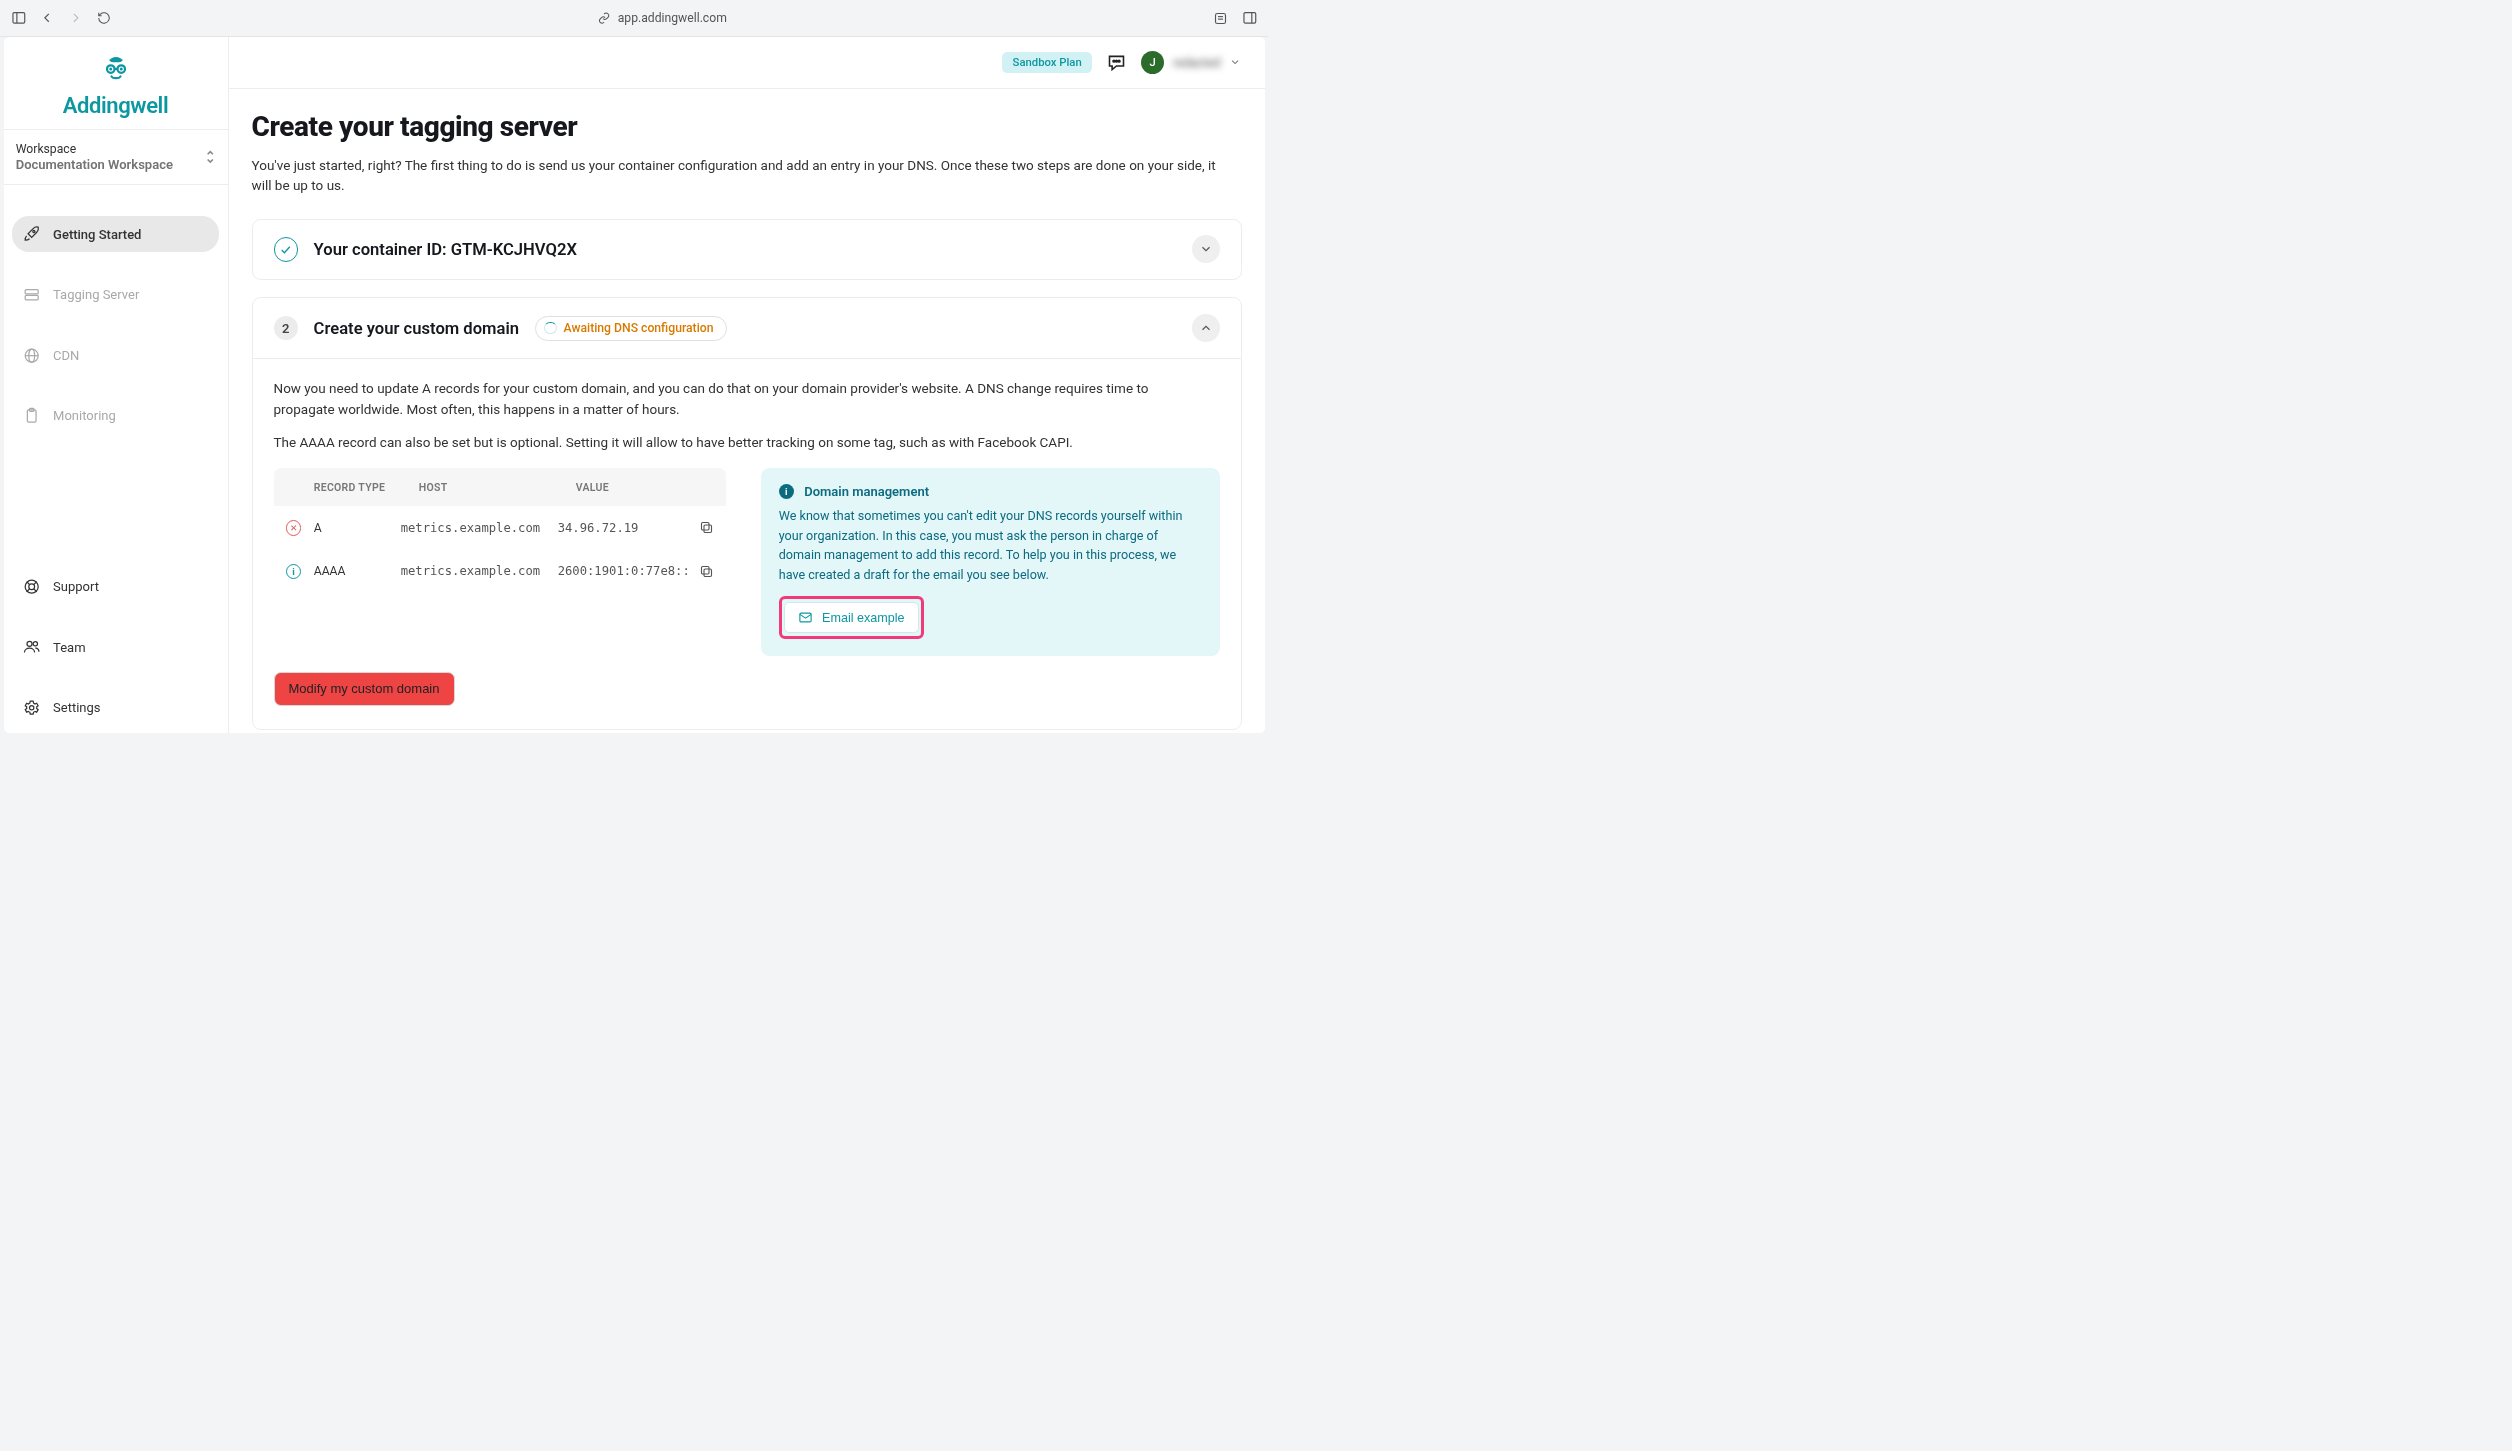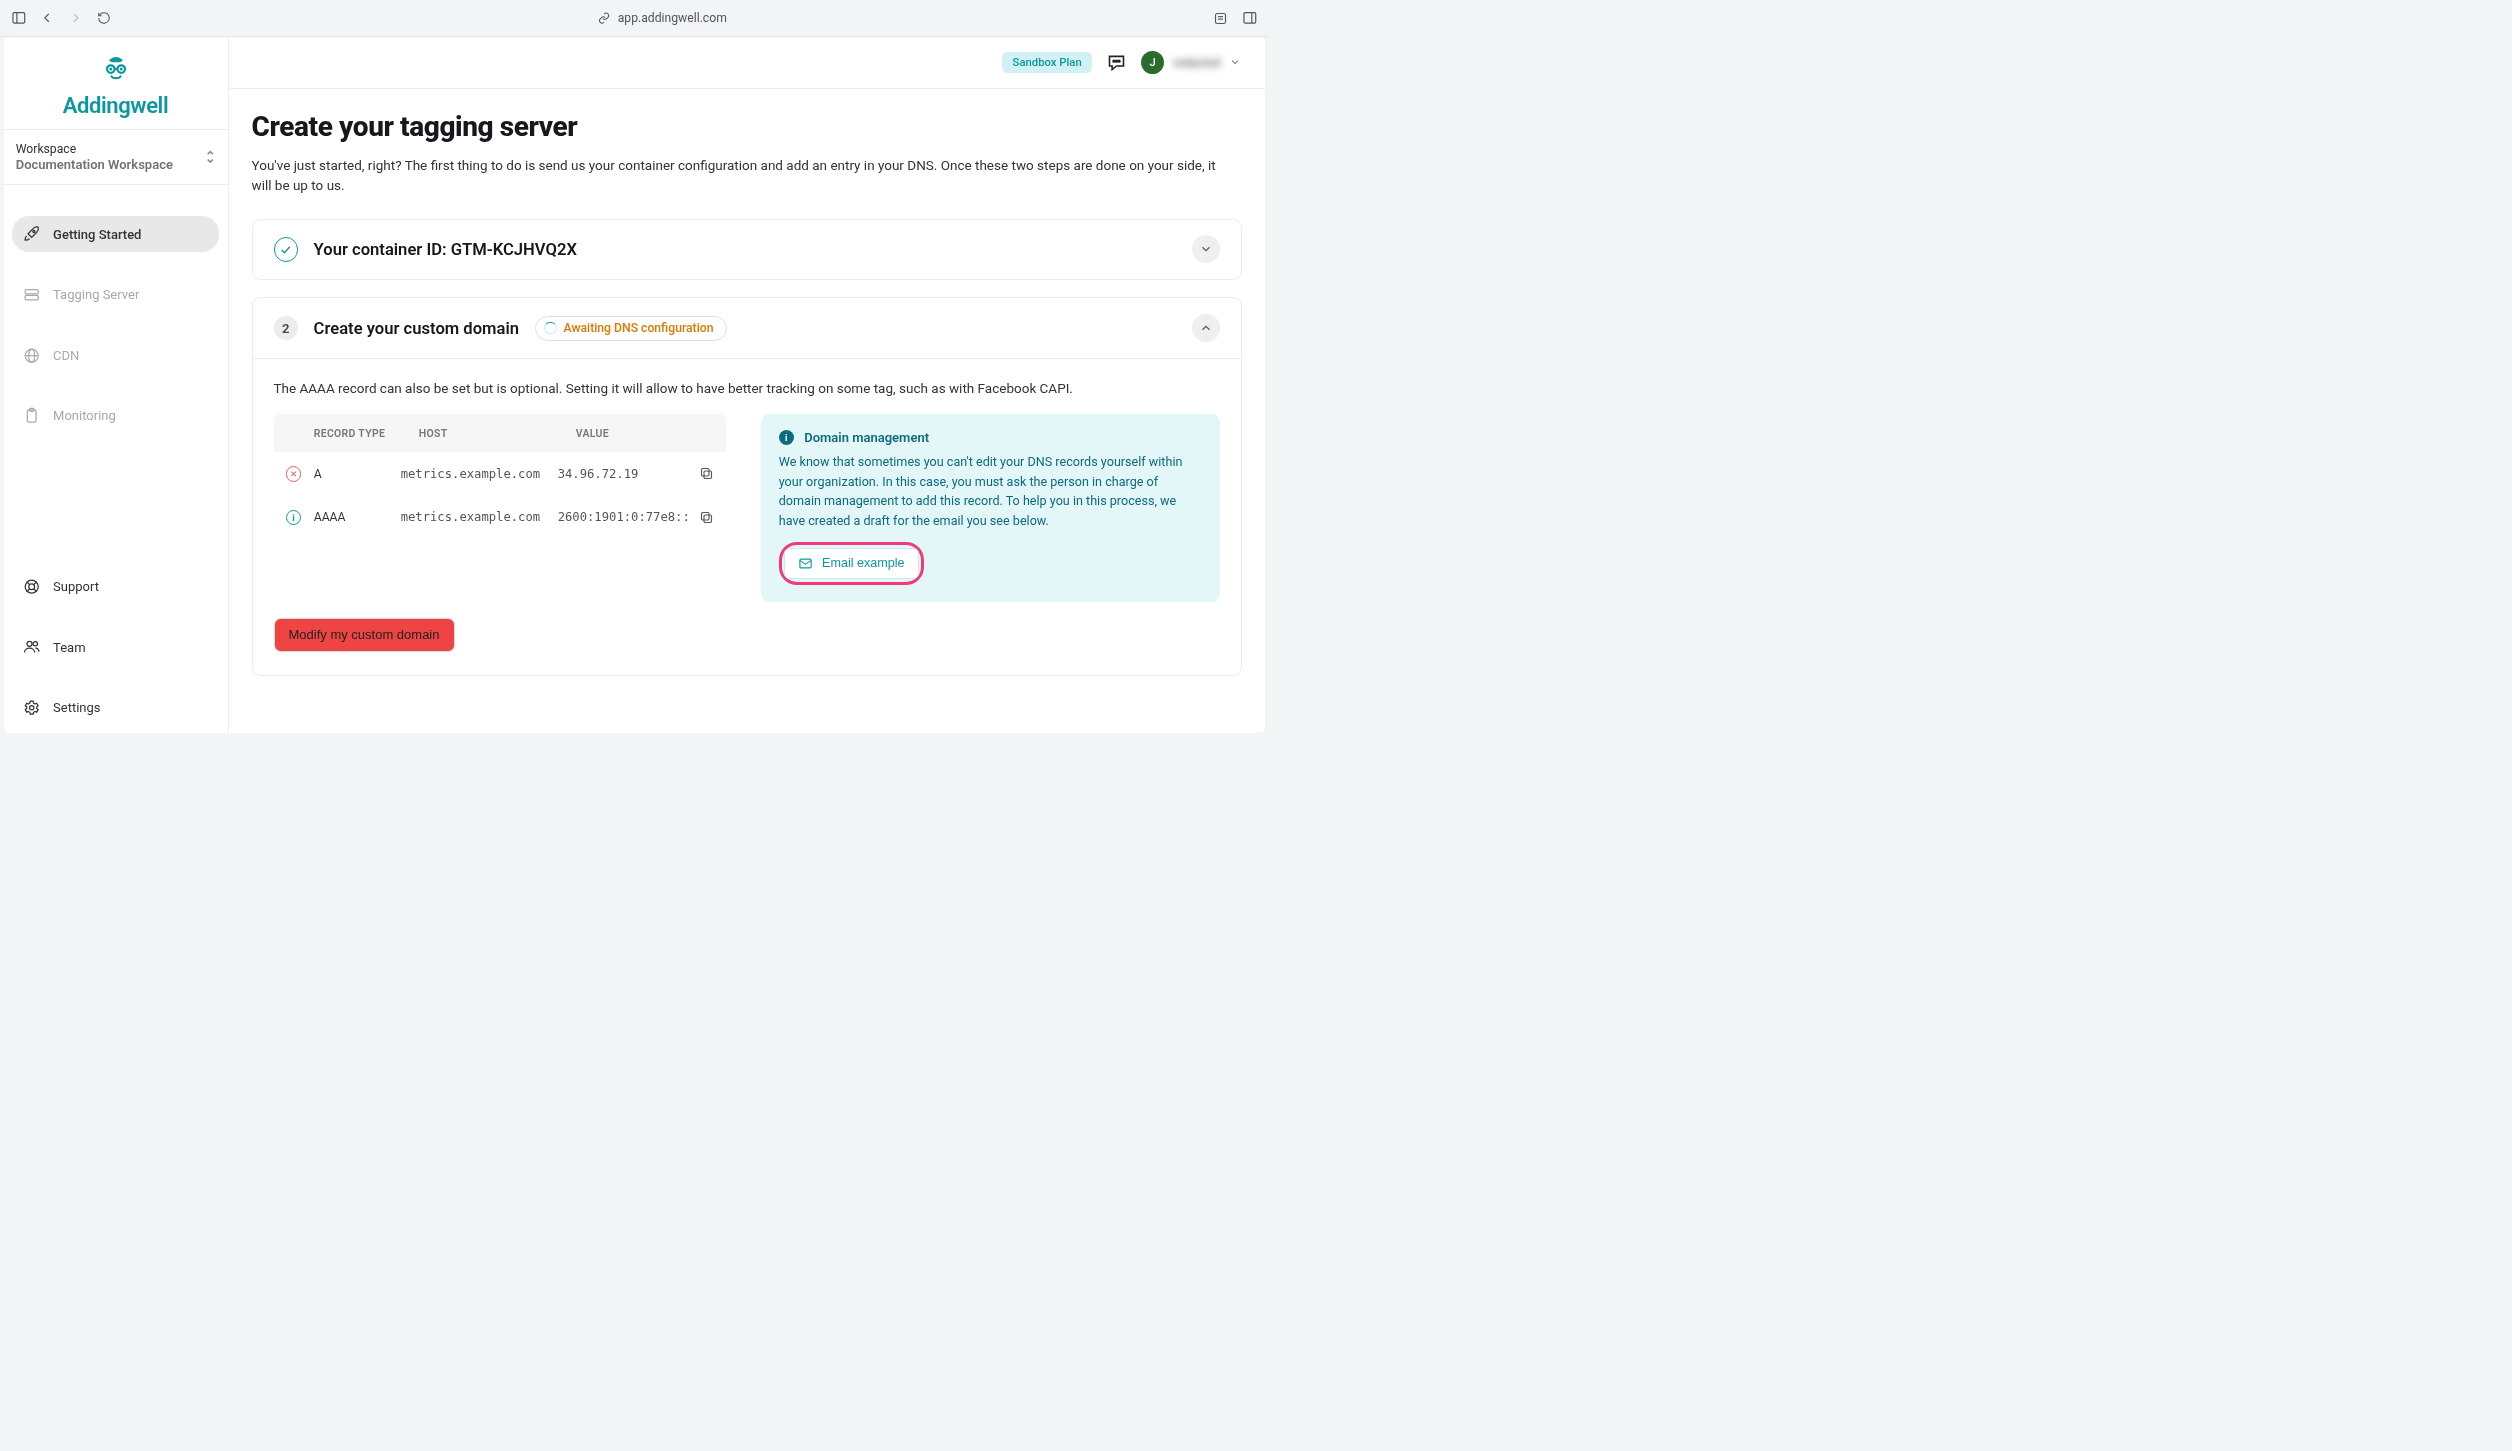--- a/index.html
+++ b/index.html
@@ -141,21 +141,21 @@
   }
   .info-head { display:flex; gap:10.5px; align-items:center; margin-bottom:7px; }
   .info-i {
     width:15px; height:15px; border-radius:50%;
     background:#0d6b80; color:#fff; font-size:9.6px; font-weight:700;
     display:flex; align-items:center; justify-content:center;
   }
   .info-title { color:#0d6b80; font-size:13px; font-weight:600; }
   .info-body { color:#0d6b80; font-size:12.6px; line-height:1.55; margin-bottom:12.2px; }
   .email-btn-wrap {
-    display:inline-block; border:3.5px solid #f13a7a; border-radius:18px; padding:2.6px;
+    display:inline-block; border:3.5px solid #f13a7a; border-radius:6px; padding:2.6px;
   }
   .email-btn {
     background:#fff; border:0.9px solid #cfe8ec; border-radius:5.2px;
     padding:7px 13px; display:flex; align-items:center; gap:8.7px;
     color:#0d97a1; font-size:12.6px; font-weight:500;
   }
   .modify-btn {
     margin-top:15.7px; background:#ef4444; border:0.9px solid #d8d8d8; border-radius:7px;
     padding:8.7px 14px; font-size:13px; font-weight:500; color:#222;
   }
@@ -373,20 +373,21 @@
             <span class="spinner"></span>
             <span>Awaiting DNS configuration</span>
           </div>
           <div class="chevron">
             <svg width="14" height="14" viewBox="0 0 24 24" fill="none" stroke="currentColor" stroke-width="2">
                 <polyline points="6 15 12 9 18 15"></polyline>
               </svg>
           </div>
         </div>
         <div class="card-body">
+          <p class="body-text">Now you need to update A records for your custom domain, and you can do that on your domain provider's website. A DNS change requires time to propagate worldwide. Most often, this happens in a matter of hours.</p>
           <p class="body-text">The AAAA record can also be set but is optional. Setting it will allow to have better tracking on some tag, such as with Facebook CAPI.</p>
 
           <div class="body-row">
             <div class="dns-table">
               <div class="dns-header">
                 <div class="head-status-spacer"></div>
                 <div class="head-type">RECORD TYPE</div>
                 <div class="head-host">HOST</div>
                 <div class="head-value">VALUE</div>
               </div>

